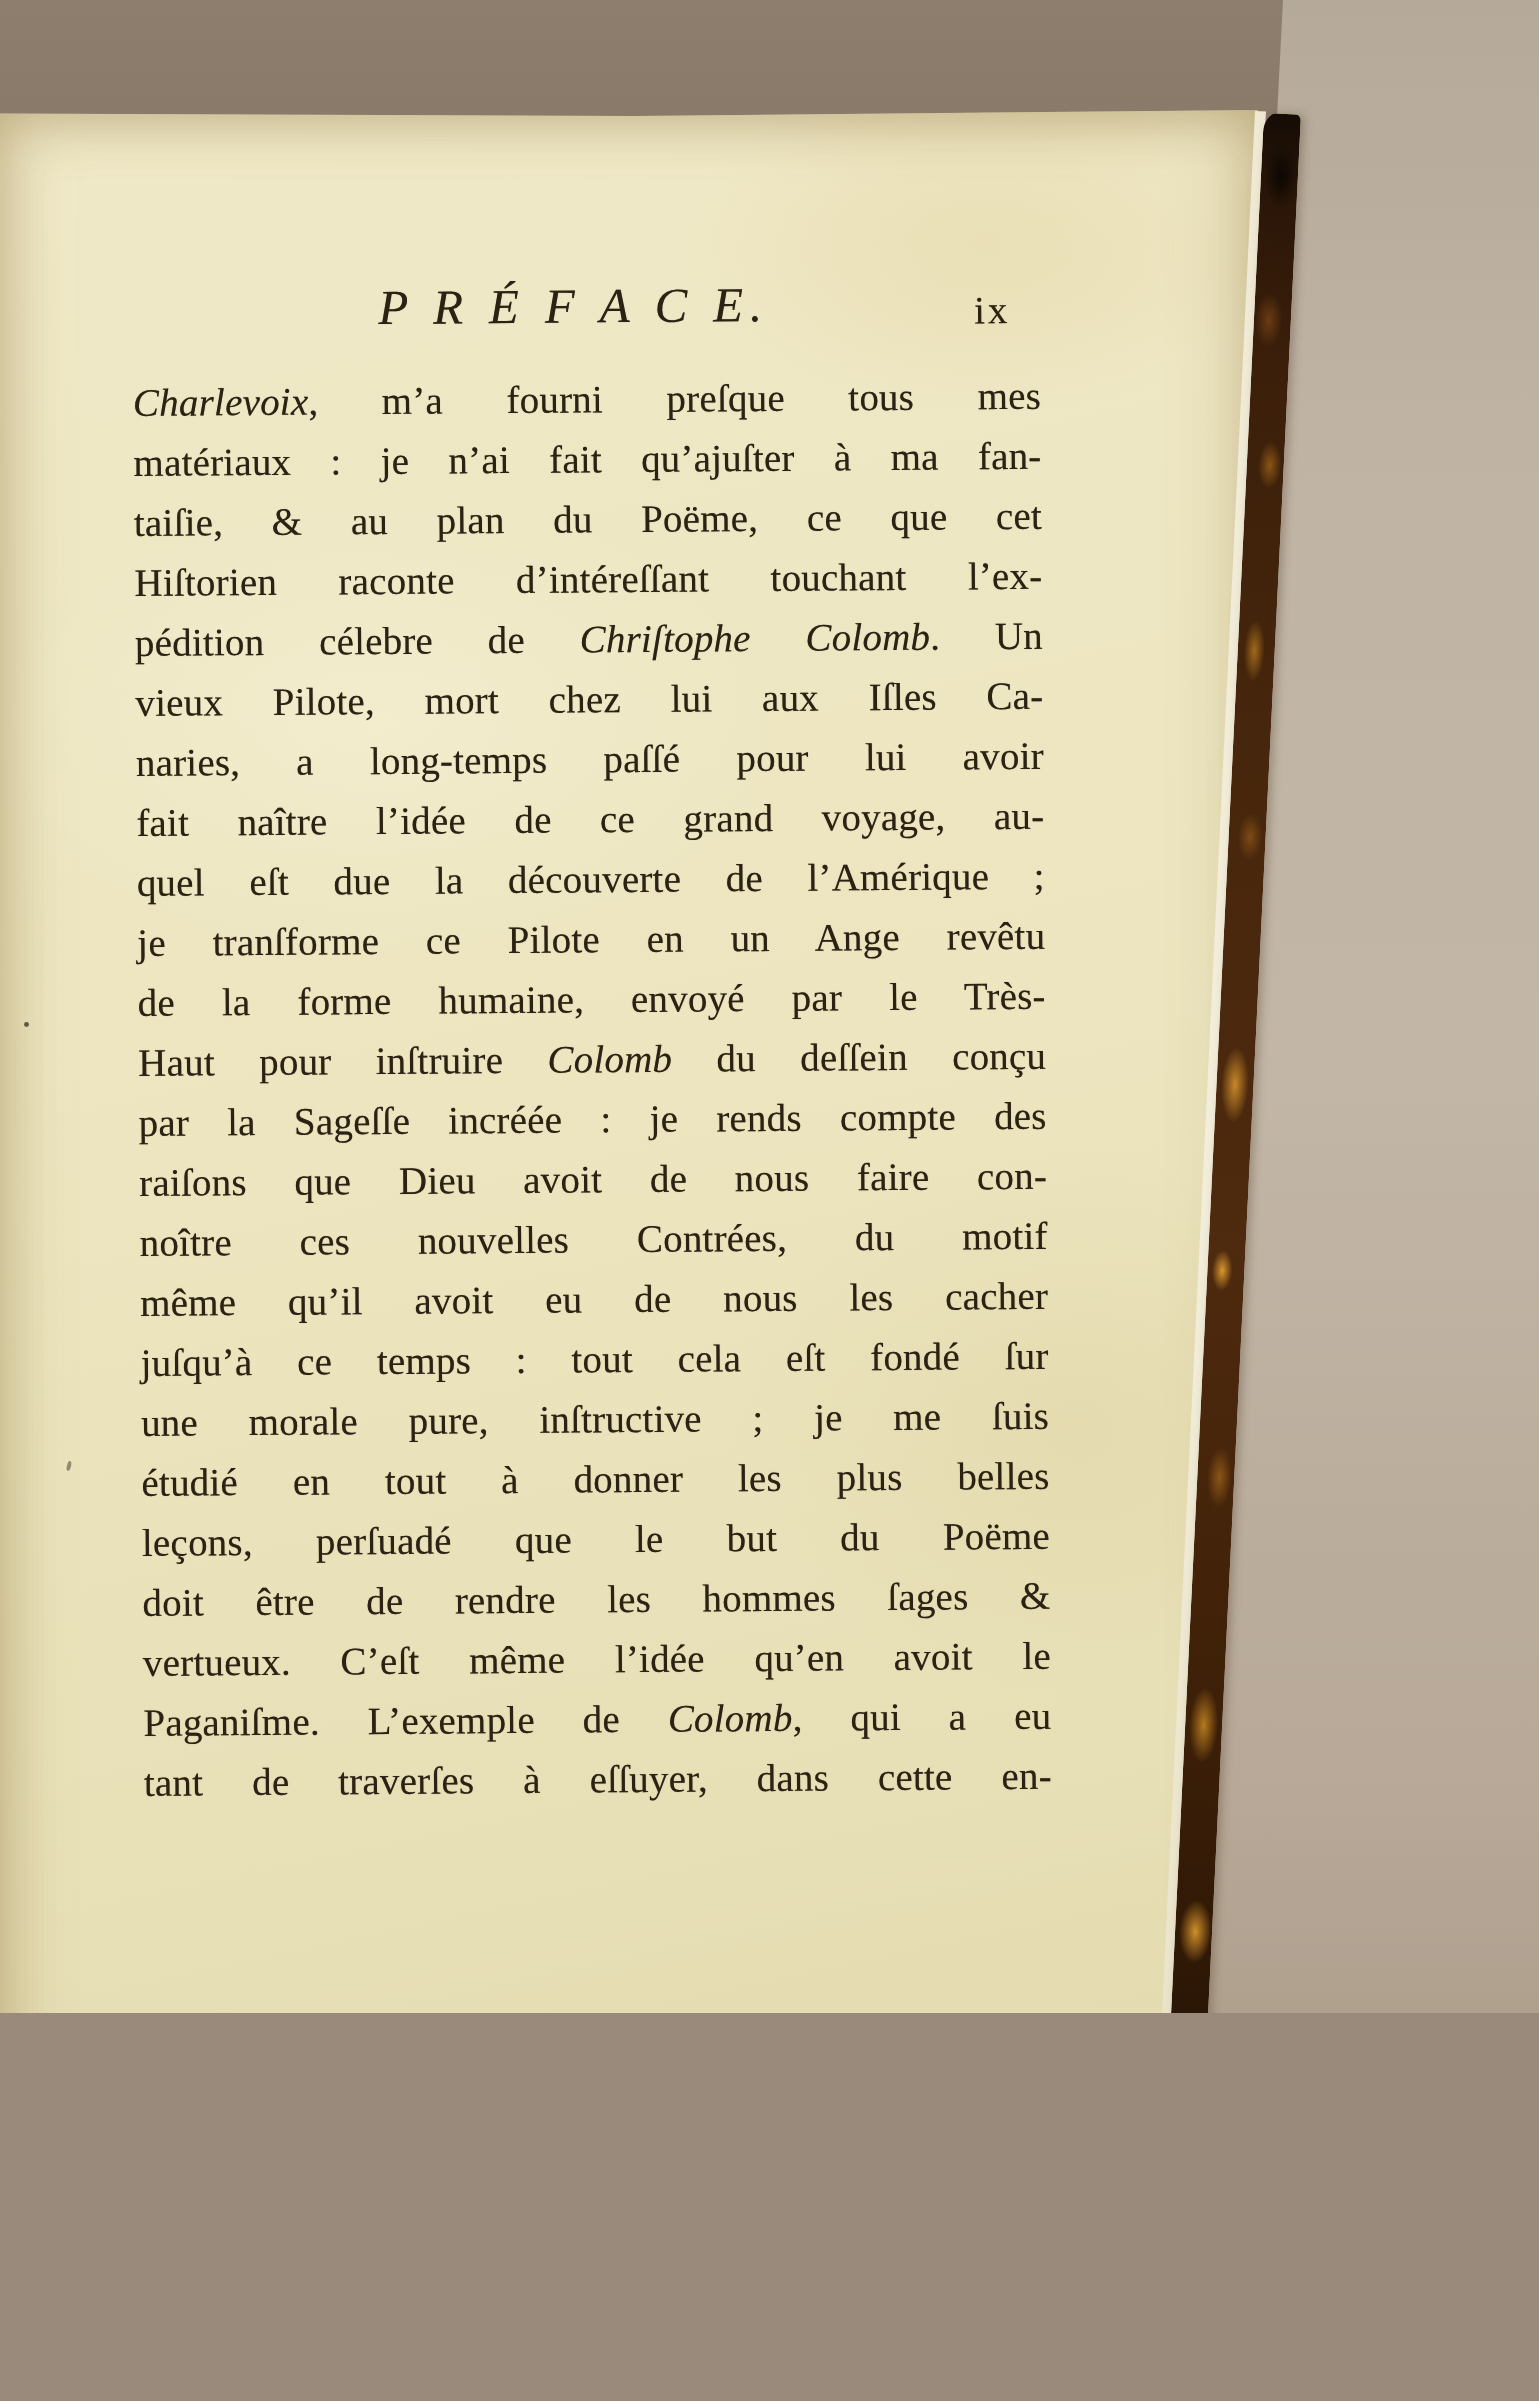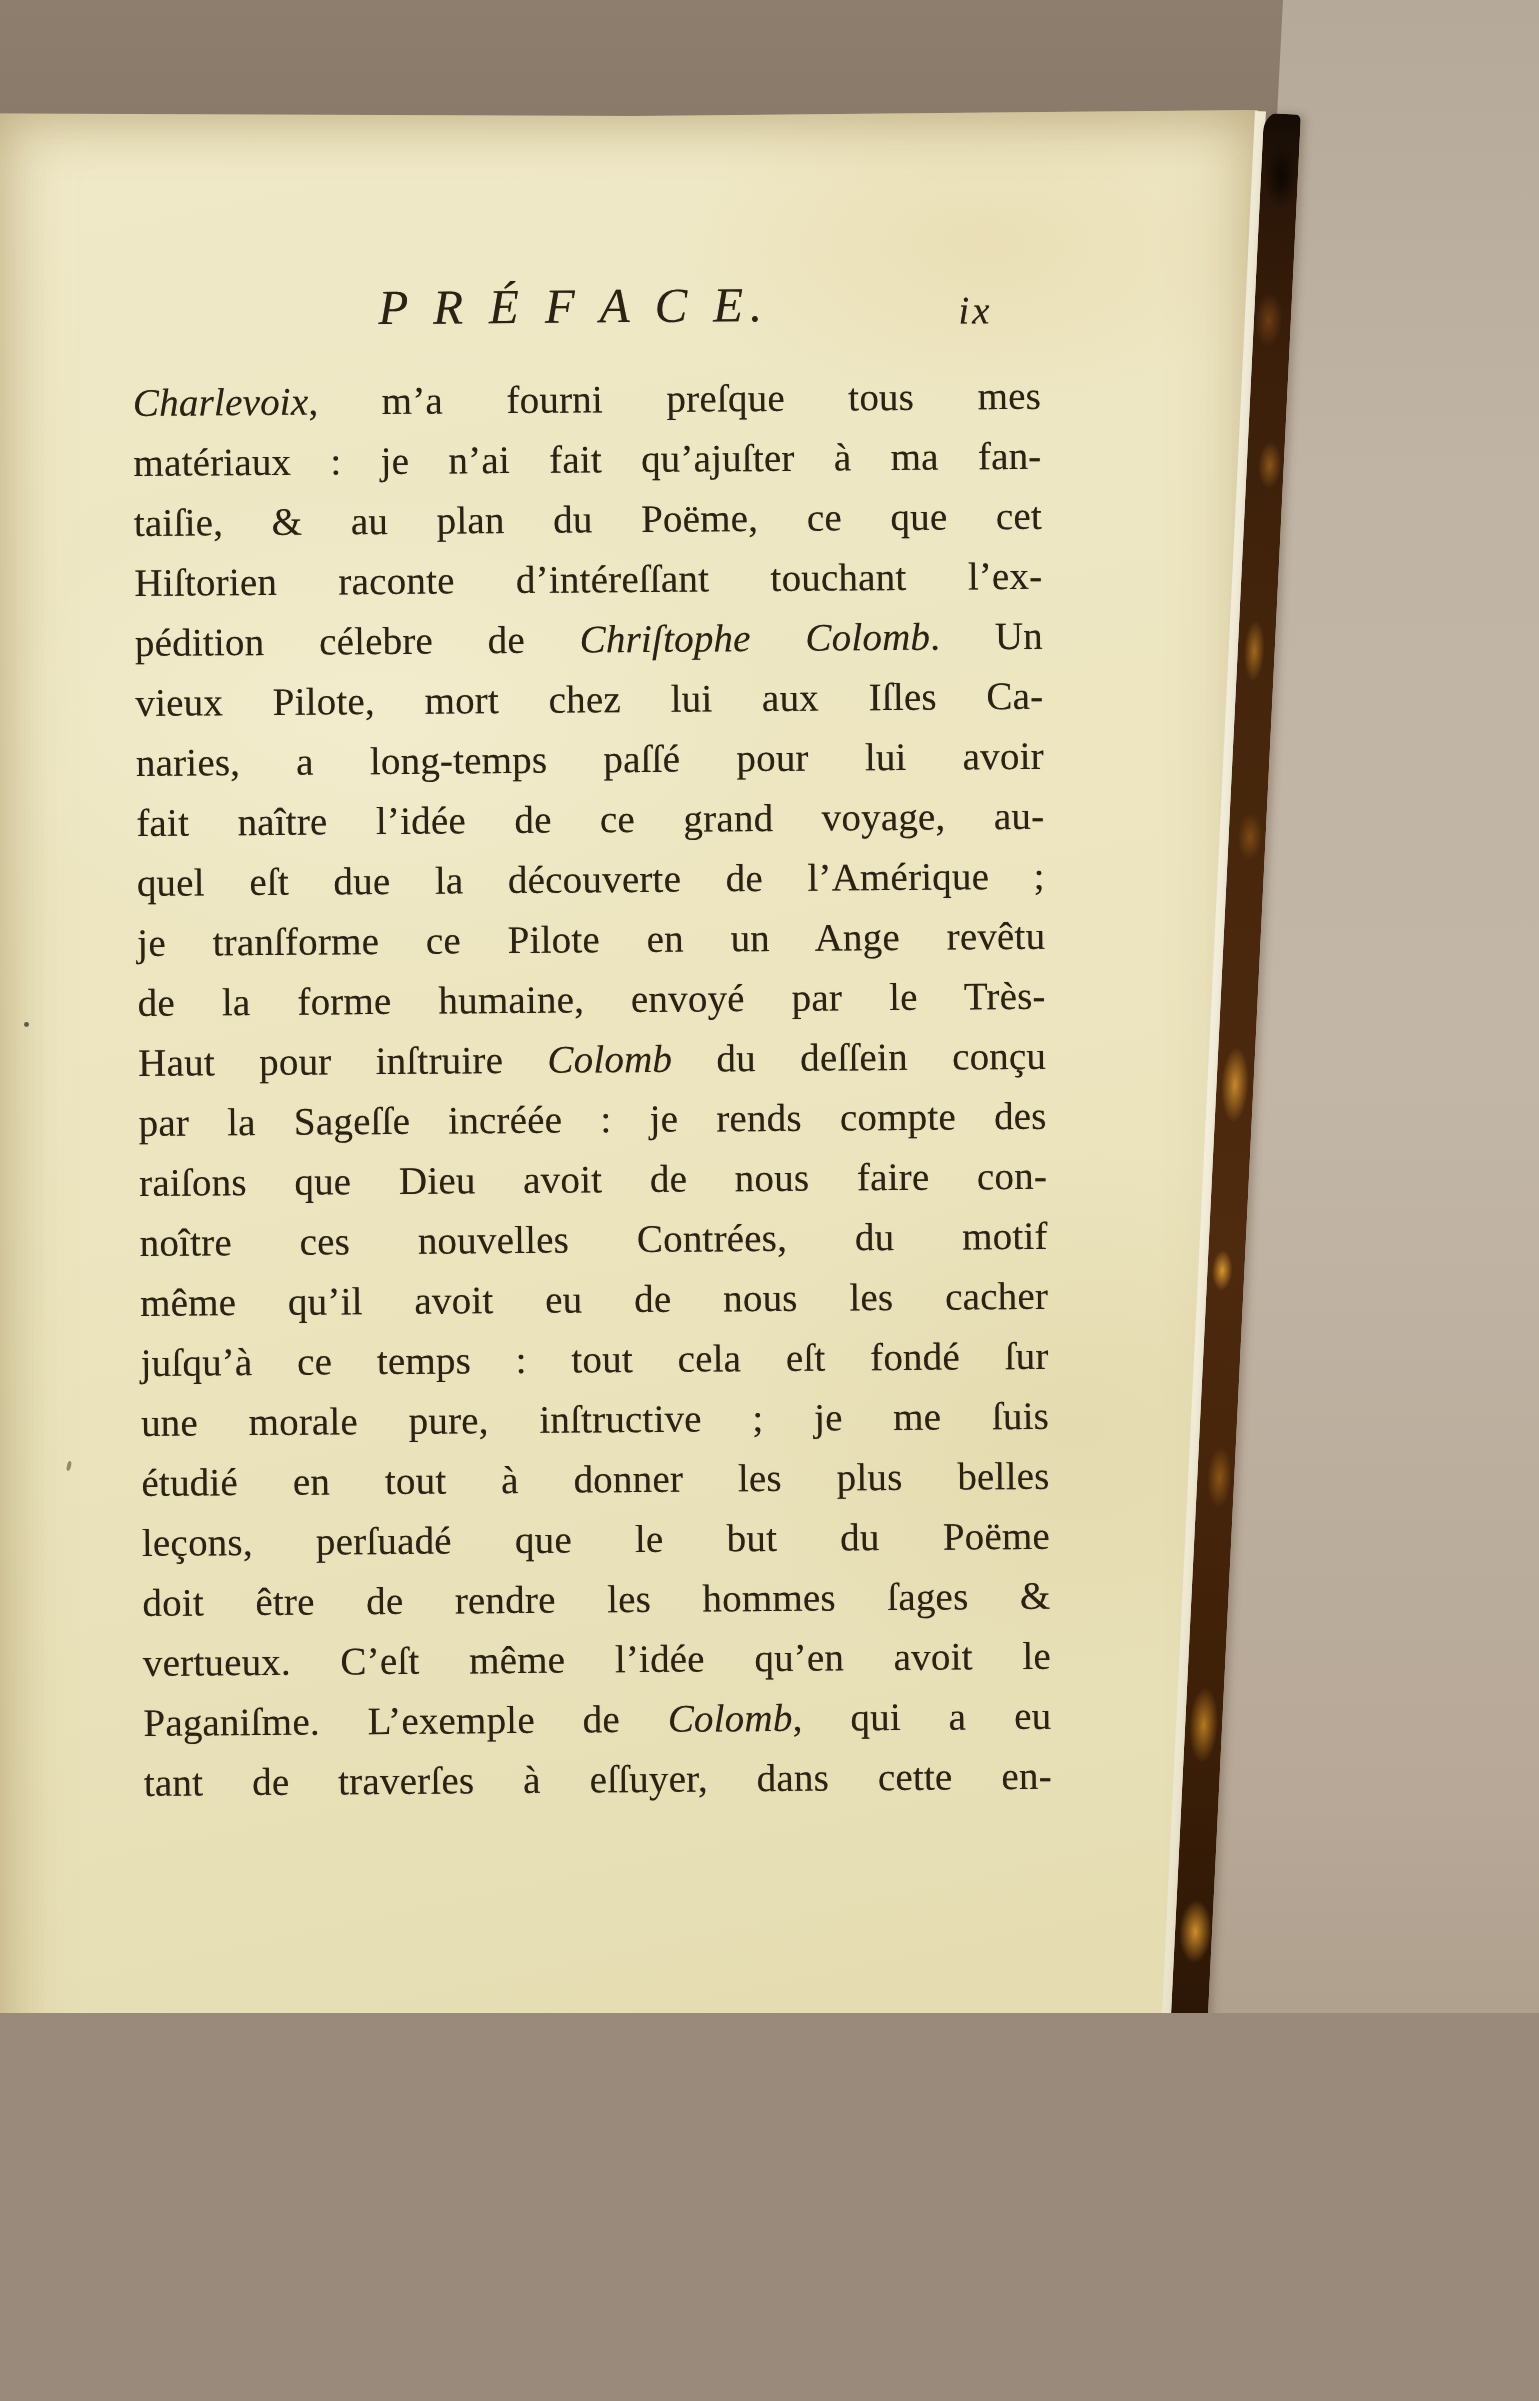--- a/index.html
+++ b/index.html
@@ -56,21 +56,21 @@
       linear-gradient(180deg,#150c05 0%,#2a1608 4%,#3b1f0a 12%,#46260c 30%,#4e2a0e 55%,#3f2108 75%,#2f1806 90%,#1a0e05 100%);
     box-shadow: 3.9px 0 8.8px rgba(90,70,50,.35);}
 
   
   .textblock{position:absolute;left:132px;top:273px;width:908px;
     transform:rotate(-0.45deg);transform-origin:0 0;
     color:#2b2213;text-shadow:0 0 0.7px rgba(43,34,19,.5);}
   .header{position:relative;height:73px;margin-bottom:27px;}
   .title{display:block;text-align:center;position:relative;left:-12.7px;
     font-style:italic;font-size:49px;letter-spacing:6.8px;line-height:73px;}
-  .pageno{position:absolute;right:48px;top:20.5px;font-style:italic;
+  .pageno{position:absolute;right:30px;top:20.5px;
     font-size:39px;letter-spacing:2.9px;}
   .body .line{height:60px;line-height:60px;font-size:39px;
     text-align:justify;text-align-last:justify;letter-spacing:0.2px;}
   .it{font-style:italic;}
 
   
   .speck1{position:absolute;left:24.4px;top:1022px;width:4.9px;height:4.9px;border-radius:50%;
     background:#3a3022;opacity:.75;}
   .speck2{position:absolute;left:67px;top:1461px;width:3.9px;height:9.8px;border-radius:50%;
     background:#4a4030;opacity:.55;transform:rotate(14deg);}

